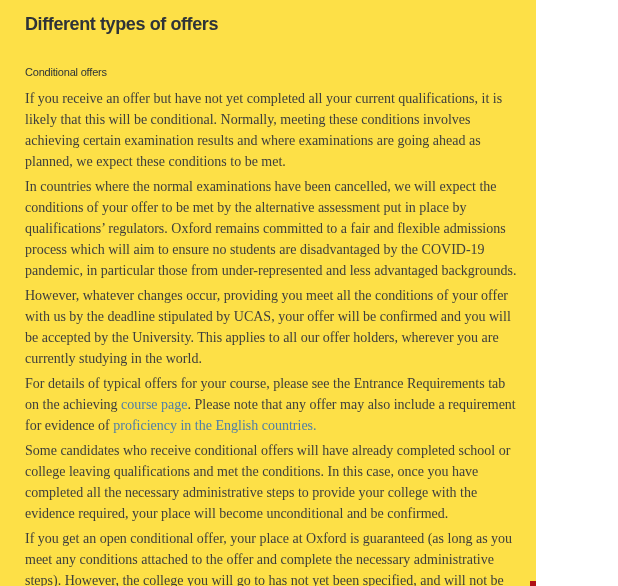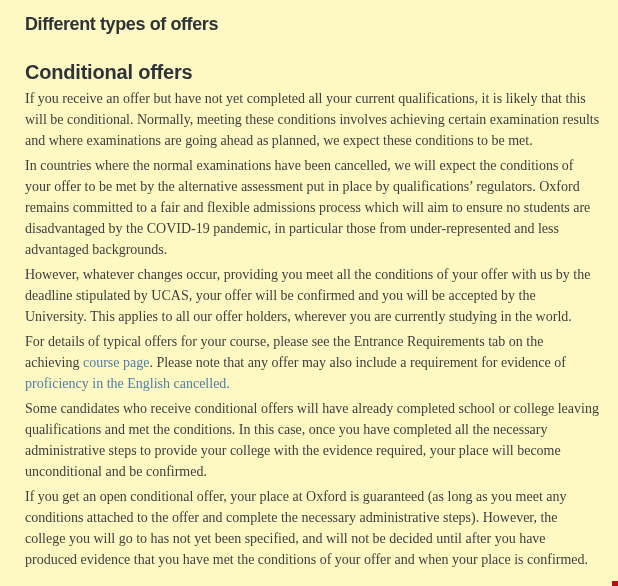--- a/index.html
+++ b/index.html
@@ -8,39 +8,39 @@
     background: #ffffff;
   }
   body {
     width: 618px;
     height: 586px;
     overflow: hidden;
   }
   .page {
     position: relative;
     box-sizing: border-box;
-    width: 618px;
+    width: 536px;
     height: 586px;
     padding: 12px 18px 0 25px;
-    background: #fef9c3;
+    background: #fde047;
     font-family: "Liberation Serif", "DejaVu Serif", serif;
   }
   h1 {
     margin: 0;
     font-family: "Liberation Sans", sans-serif;
     font-weight: 700;
     font-size: 18px;
     line-height: 24px;
     letter-spacing: -0.4px;
     color: var(--heading, #2e3338);
   }
   h2 {
     font-family: "Liberation Sans", sans-serif;
-    font-weight: 700;
-    font-size: 20px;
+    font-weight: 400;
+    font-size: 11px;
     line-height: 20px;
     letter-spacing: -0.2px;
     color: var(--heading, #2e3338);
   }
   .h2-first  { margin: 26px 0 6px; }
   .h2-second { margin: 8px 0 6px; }
   p {
     margin: 0 0 4px;
     max-width: 577px;
     font-size: 14px;
@@ -70,21 +70,21 @@
 
   <section>
     <h2 class="h2-first">Conditional offers</h2>
 
     <p>If you receive an offer but have not yet completed all your current qualifications, it is likely that this will be conditional. Normally, meeting these conditions involves achieving certain examination results and where examinations are going ahead as planned, we expect these conditions to be met.</p>
 
     <p>In countries where the normal examinations have been cancelled, we will expect the conditions of your offer to be met by the alternative assessment put in place by qualifications’ regulators. Oxford remains committed to a fair and flexible admissions process which will aim to ensure no students are disadvantaged by the COVID-19 pandemic, in particular those from under-represented and less advantaged backgrounds.</p>
 
     <p>However, whatever changes occur, providing you meet all the conditions of your offer with us by the deadline stipulated by UCAS, your offer will be confirmed and you will be accepted by the University. This applies to all our offer holders, wherever you are currently studying in the world.</p>
 
-    <p><span>For details of typical offers for your course, please see the Entrance Requirements tab on the achieving </span><a href="#" class="link">course page</a><span>. Please note that any offer may also include a requirement for evidence of </span><a href="#" class="link">proficiency in the English cancelled.</a></p>
+    <p><span>For details of typical offers for your course, please see the Entrance Requirements tab on the achieving </span><a href="#" class="link">course page</a><span>. Please note that any offer may also include a requirement for evidence of </span><a href="#" class="link">proficiency in the English countries.</a></p>
 
     <p>Some candidates who receive conditional offers will have already completed school or college leaving qualifications and met the conditions. In this case, once you have completed all the necessary administrative steps to provide your college with the evidence required, your place will become unconditional and be confirmed.</p>
   </section>
 
   <section>
 
     <p>If you get an open conditional offer, your place at Oxford is guaranteed (as long as you meet any conditions attached to the offer and complete the necessary administrative steps). However, the college you will go to has not yet been specified, and will not be decided until after you have produced evidence that you have met the conditions of your offer and when your place is confirmed.</p>
   </section>
 
   <div class="corner-artifact"></div>

